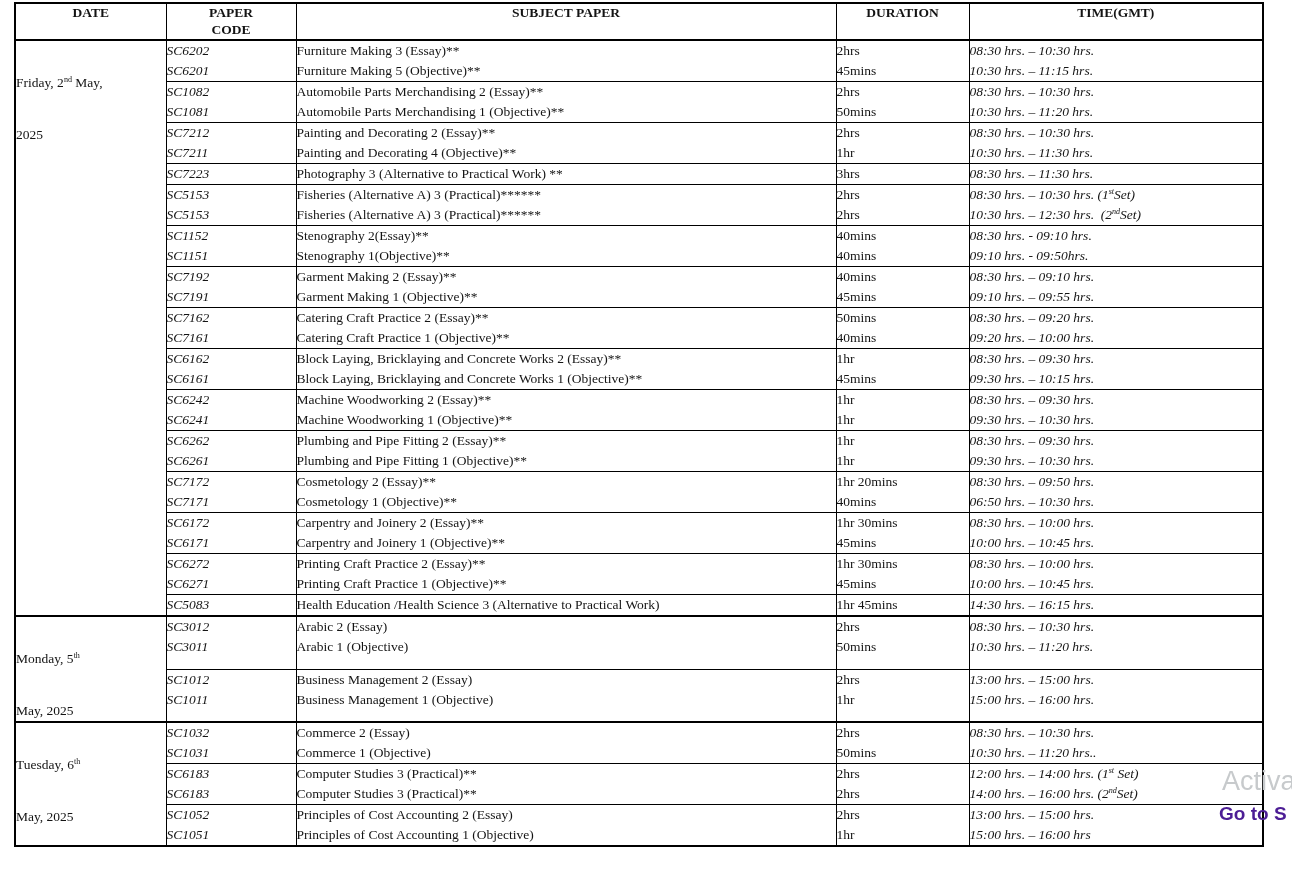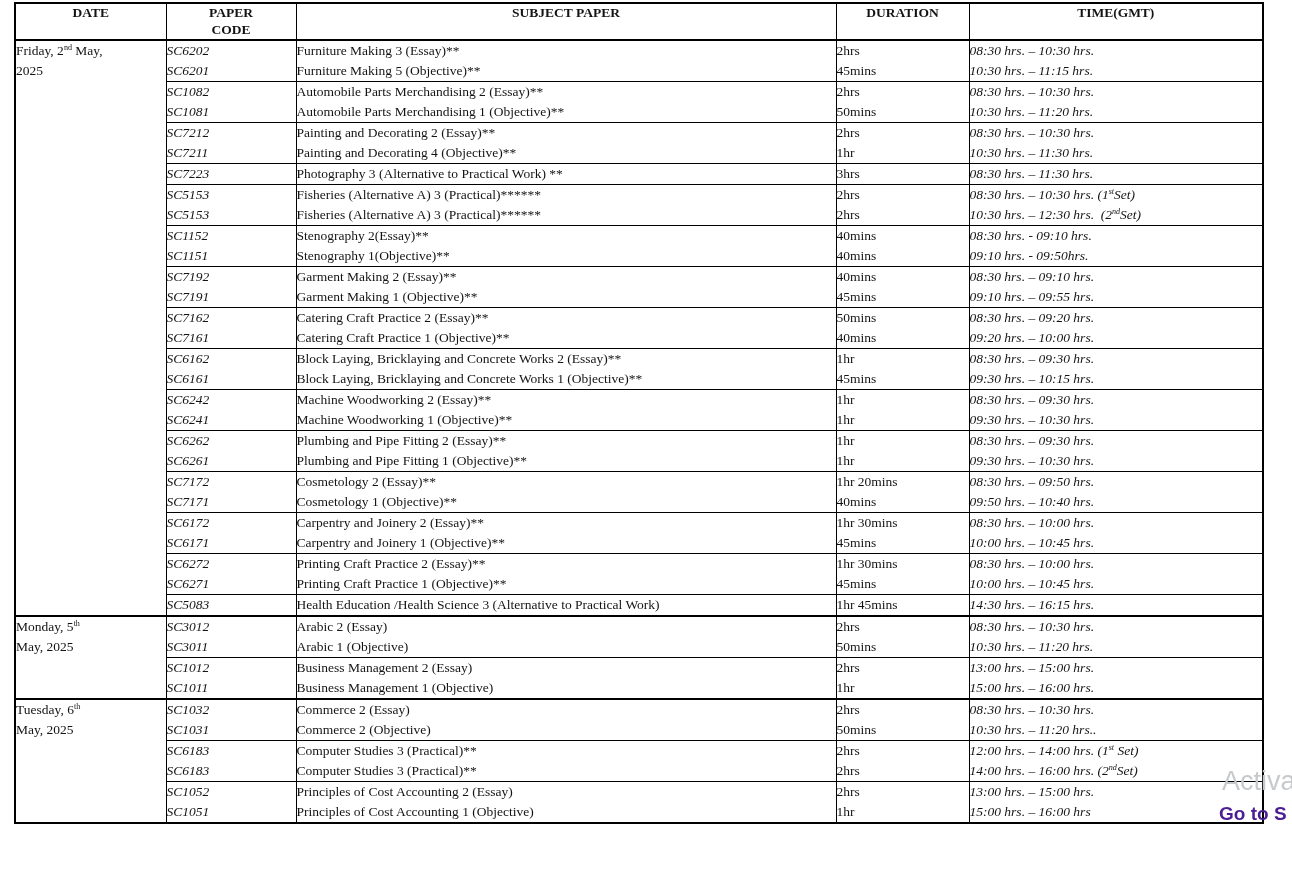--- a/index.html
+++ b/index.html
@@ -45,21 +45,21 @@
   }
   tr.block-2 { height: 40px; }
   tr.block-1 { height: 21px; }
 
   td.cell-code    { padding-left: 12px; font-style: italic; }
   td.cell-subject { padding-left: 8px;  }
   td.cell-dur     { padding-left: 8px;  }
   td.cell-time    { padding-left: 10px; font-style: italic; }
   td.cell-date    { padding-left: 9px; padding-right: 4px; }
 
-  td.cell-date .line { white-space: normal; }
+  td.cell-date .line { white-space: normal; margin-top: 32px; }
   td.date-v-middle { vertical-align: middle; }
   td.date-v-top    { vertical-align: top; padding-top: 2px; }
   td.date-v-offset { vertical-align: top; padding-top: 20px; }
 
   sup { font-size: 0.6em; vertical-align: super; line-height: 0; }
 
   .watermark { position: absolute; pointer-events: none; }
   .wm-line1 {
     position: absolute; left: 1222px; top: 766px;
     font-family: "Liberation Sans", sans-serif;
@@ -311,21 +311,21 @@
           <td class="cell-subject">
             <div class="line">Cosmetology 2 (Essay)**</div>
             <div class="line">Cosmetology 1 (Objective)**</div>
           </td>
           <td class="cell-dur">
             <div class="line">1hr 20mins</div>
             <div class="line">40mins</div>
           </td>
           <td class="cell-time">
             <div class="line">08:30 hrs. – 09:50 hrs.</div>
-            <div class="line">09:50 hrs. – 10:40 hrs.</div>
+            <div class="line">06:50 hrs. – 10:30 hrs.</div>
           </td>
         </tr>
         <tr class="block-2">
           <td class="cell-code">
             <div class="line">SC6172</div>
             <div class="line">SC6171</div>
           </td>
           <td class="cell-subject">
             <div class="line">Carpentry and Joinery 2 (Essay)**</div>
             <div class="line">Carpentry and Joinery 1 (Objective)**</div>
@@ -415,21 +415,21 @@
           <td rowspan="3" class="cell-date date-v-offset">
             <div class="line">Tuesday, 6<sup>th</sup></div>
             <div class="line">May, 2025</div>
           </td>
           <td class="cell-code">
             <div class="line">SC1032</div>
             <div class="line">SC1031</div>
           </td>
           <td class="cell-subject">
             <div class="line">Commerce 2 (Essay)</div>
-            <div class="line">Commerce 2 (Objective)</div>
+            <div class="line">Commerce 1 (Objective)</div>
           </td>
           <td class="cell-dur">
             <div class="line">2hrs</div>
             <div class="line">50mins</div>
           </td>
           <td class="cell-time">
             <div class="line">08:30 hrs. – 10:30 hrs.</div>
             <div class="line">10:30 hrs. – 11:20 hrs..</div>
           </td>
         </tr>

